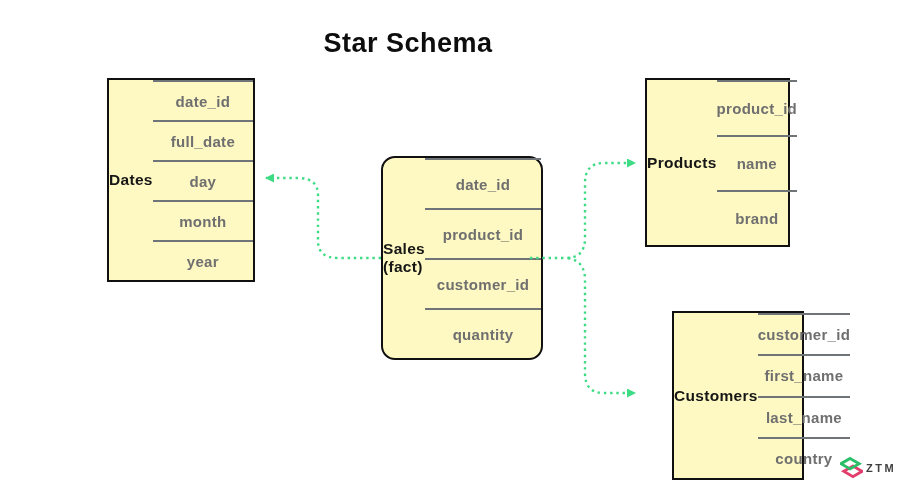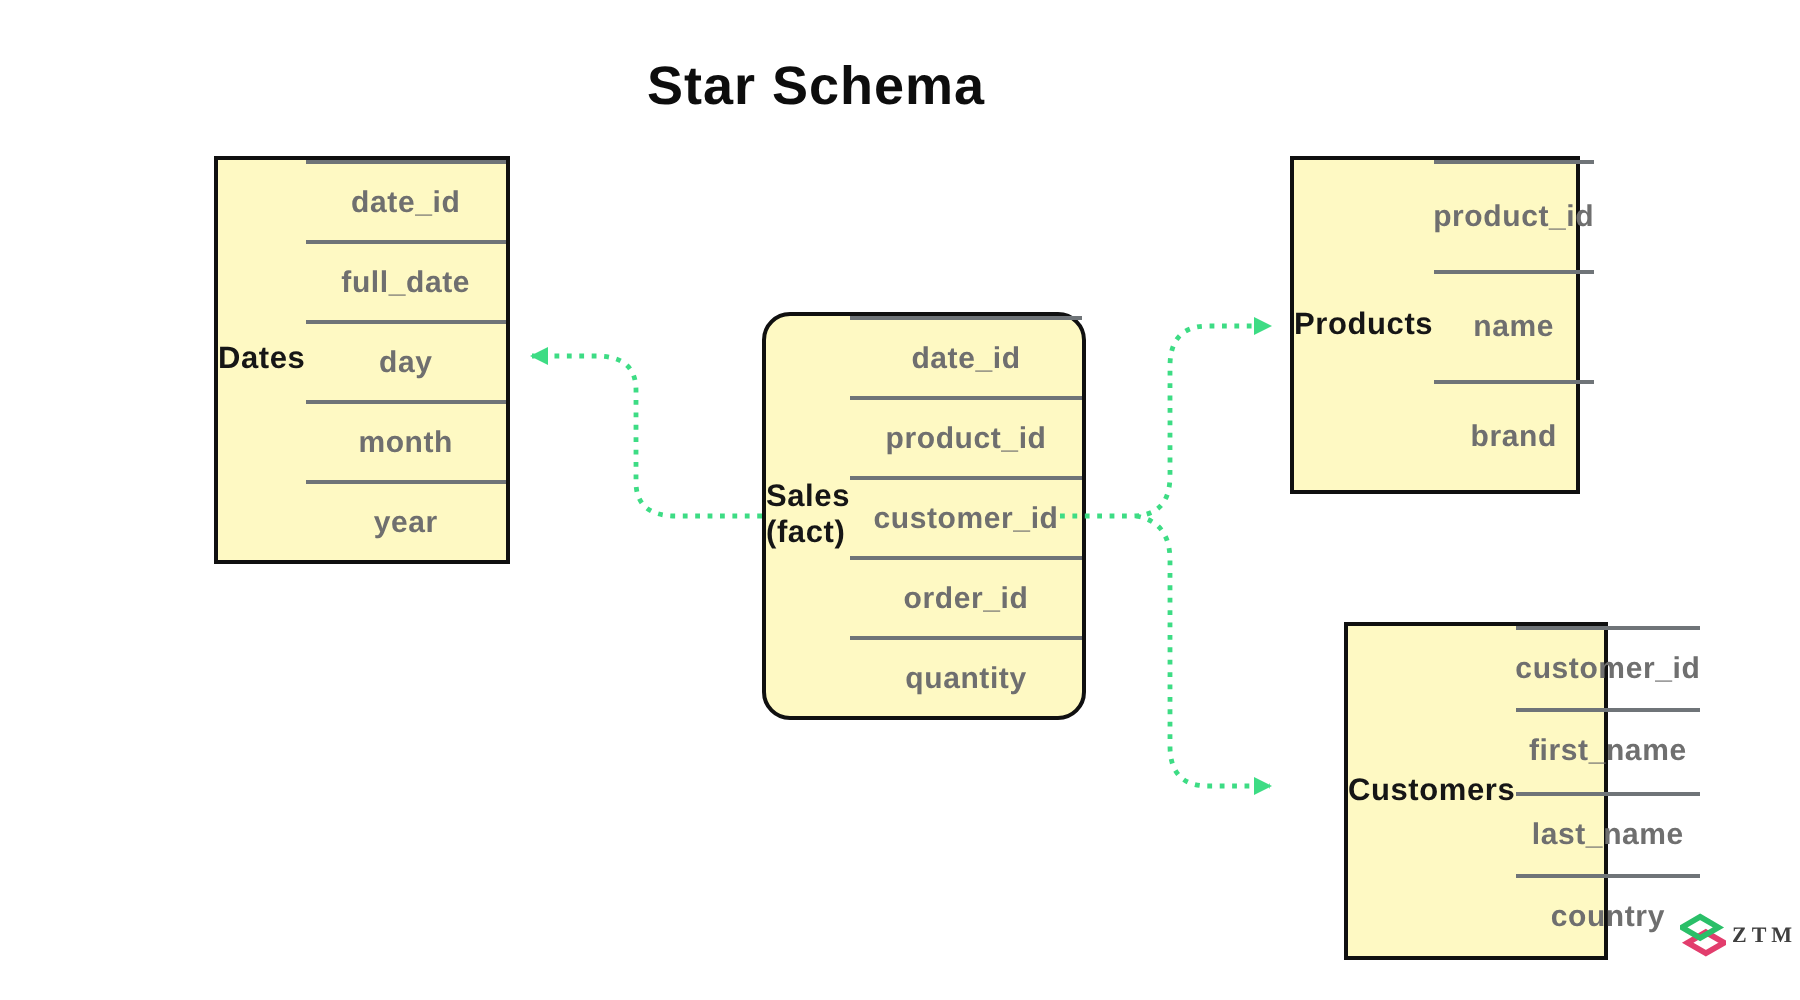--- a/index.html
+++ b/index.html
@@ -38,21 +38,21 @@
   #table-products{left:645px;top:78px; width:145px;height:169px;}
   #table-customers{left:672px;top:311px;width:132px;height:169px;}
   #table-sales .t-header{flex-basis:37px;}
   svg.overlay{position:absolute;left:0;top:0;pointer-events:none;}
   .connector{
     fill:none;stroke:var(--connector);stroke-width:2.4;
     stroke-dasharray:2.4 3.8;stroke-linecap:butt;
   }
   #arrowhead path{fill:var(--connector);}
   .logo{
-    position:absolute;left:840px;top:456px;display:flex;align-items:center;gap:3px;font-family:Liberation Serif, serif;
+    position:absolute;left:840px;top:456px;display:flex;align-items:center;gap:3px;
   }
   .logo-text{
     font-size:11px;font-weight:700;color:#3f3f3f;letter-spacing:2.5px;
   }
 </style>
 </head>
 <body>
 
 <div class="title">Star Schema</div>
 
@@ -67,21 +67,20 @@
         <div class="row">month</div>
         <div class="row">year</div>
       </div>
   </div>
     <div class="dbtable" id="table-sales">
     <div class="t-header">Sales (fact)</div>
     <div class="t-rows">
         <div class="row">date_id</div>
         <div class="row">product_id</div>
         <div class="row">customer_id</div>
-        <div class="row">order_id</div>
         <div class="row">quantity</div>
       </div>
   </div>
     <div class="dbtable" id="table-products">
     <div class="t-header">Products</div>
     <div class="t-rows">
         <div class="row">product_id</div>
         <div class="row">name</div>
         <div class="row">brand</div>
       </div>

